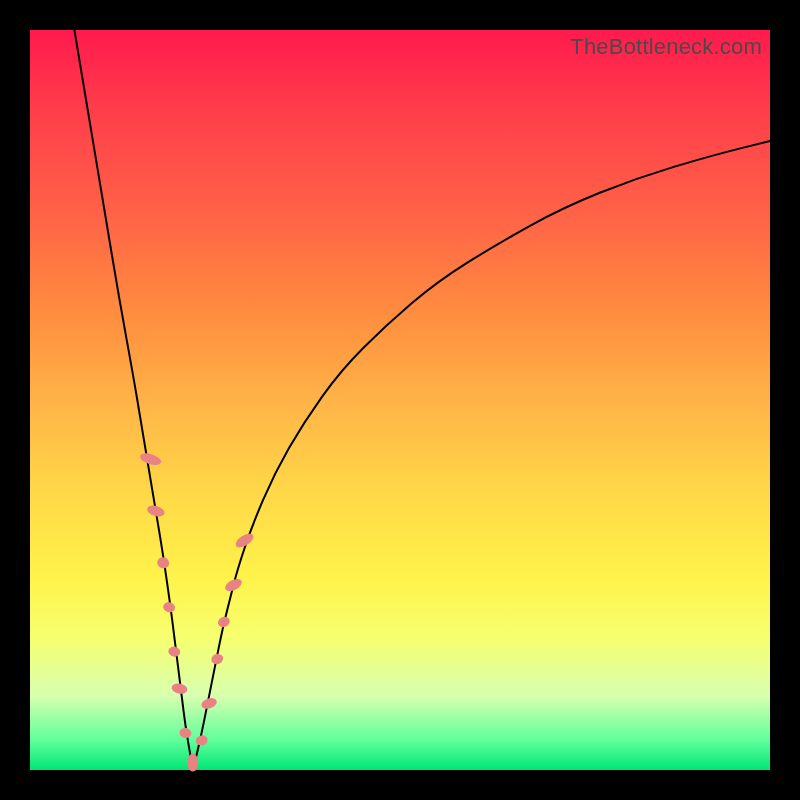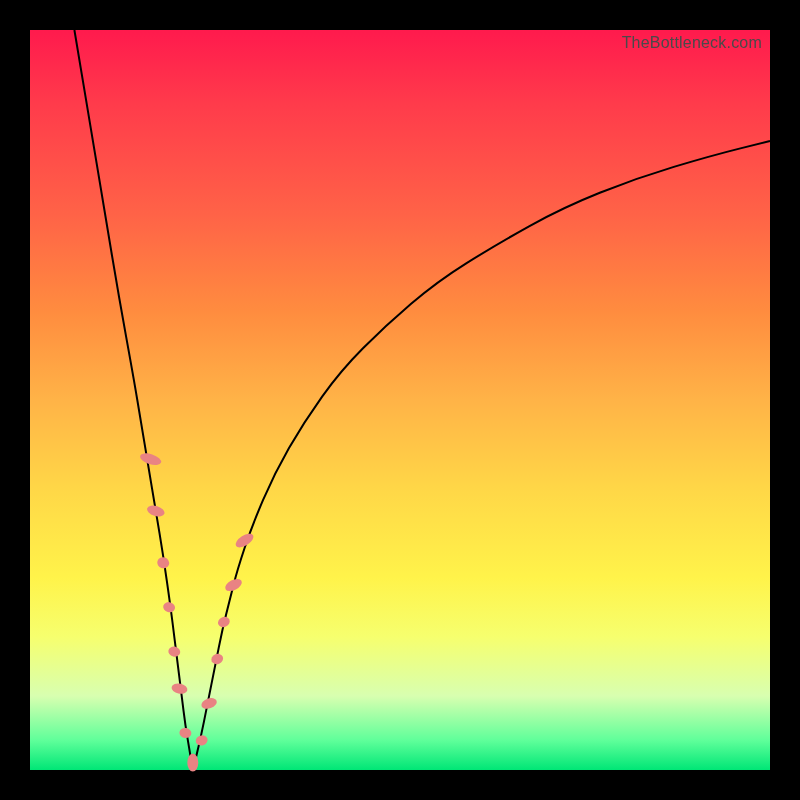--- a/index.html
+++ b/index.html
@@ -30,21 +30,21 @@
       #d8ffb0 90%,
       #5fff9a 96%,
       #00e676 100%
     );
   }
   .watermark {
     position: absolute;
     top: 4px;
     right: 8px;
     color: #4a4a4a;
-    font-size: 16px;
+    font-size: 22px;
     letter-spacing: 0.2px;
     font-weight: 500;
     z-index: 5;
   }
   svg.plot {
     position: absolute;
     left: 0;
     top: 0;
     width: 740px;
     height: 740px;

